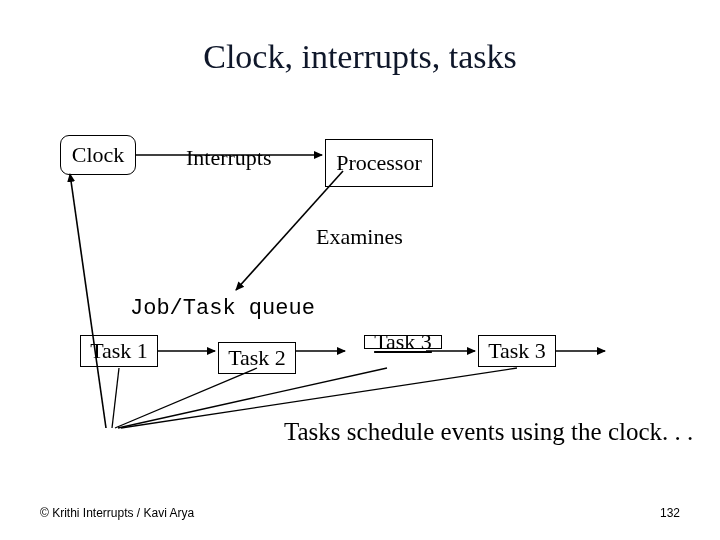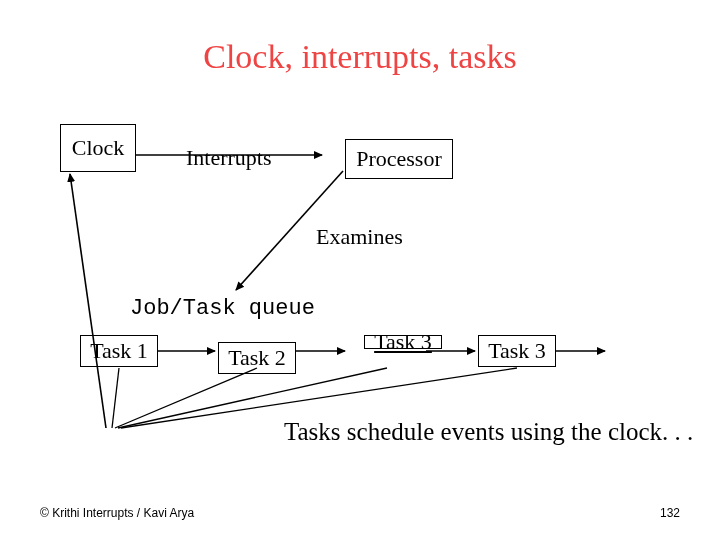--- a/index.html
+++ b/index.html
@@ -14,21 +14,21 @@
     overflow: hidden;
   }
   .title {
     position: absolute;
     top: 38px;
     left: 0;
     width: 720px;
     text-align: center;
     font-family: "Comic Sans MS", "Comic Sans", cursive;
     font-size: 34px;
-    color: #ef4444;
+    color: #0f172a;
   }
   .box {
     position: absolute;
     border: 1px solid #000;
     background: #fff;
     font-size: 22px;
     display: flex;
     align-items: center;
     justify-content: center;
     padding: 0 6px;
@@ -61,22 +61,22 @@
     width: 720px;
     height: 540px;
     pointer-events: none;
   }
 </style>
 </head>
 <body>
 
 <div class="title">Clock, interrupts, tasks</div>
 
-<div class="box" style="left:60px; top:124px; width:76px; height:48px;">Clock</div>
-<div class="box" style="left:325px; top:139px; width:108px; height:40px;margin-left:20px;">Processor</div>
+<div class="box" style="left:60px; top:135px; width:76px; height:40px;border-radius:9px;">Clock</div>
+<div class="box" style="left:325px; top:139px; width:108px; height:48px;">Processor</div>
 
 <div class="box" style="left:80px;  top:335px; width:78px; height:32px;">Task 1</div>
 <div class="box" style="left:218px; top:342px; width:78px; height:32px;">Task 2</div>
 <div class="box" style="left:364px; top:335px; width:78px; height:14px;text-decoration:underline;">Task 3</div>
 <div class="box" style="left:478px; top:335px; width:78px; height:32px;">Task 3</div>
 
 <div class="label" style="left:186px; top:122px;margin-top:23px;">Interrupts</div>
 <div class="label" style="left:316px; top:224px;">Examines</div>
 <div class="label" style="left:130px; top:296px;font-family:Liberation Mono, monospace;">Job/Task queue</div>
 <div class="label" style="left:284px; top:418px; font-size:25px;">Tasks schedule events using the clock. . .</div>

